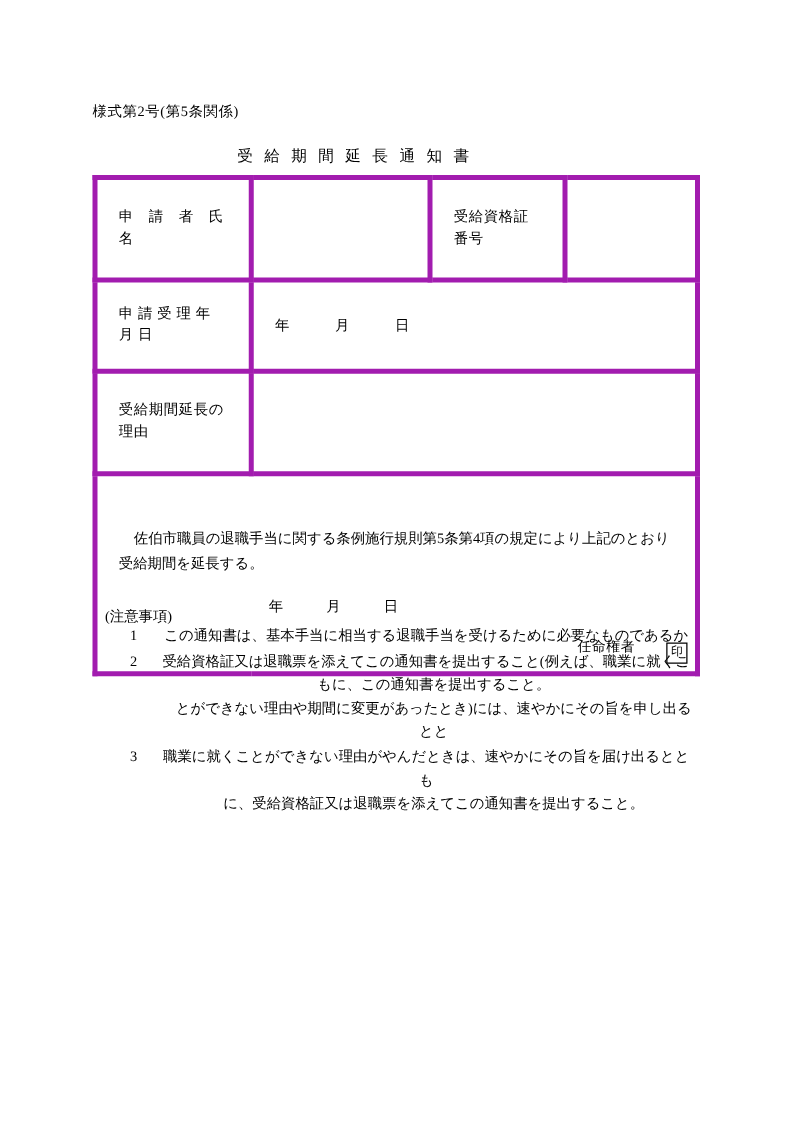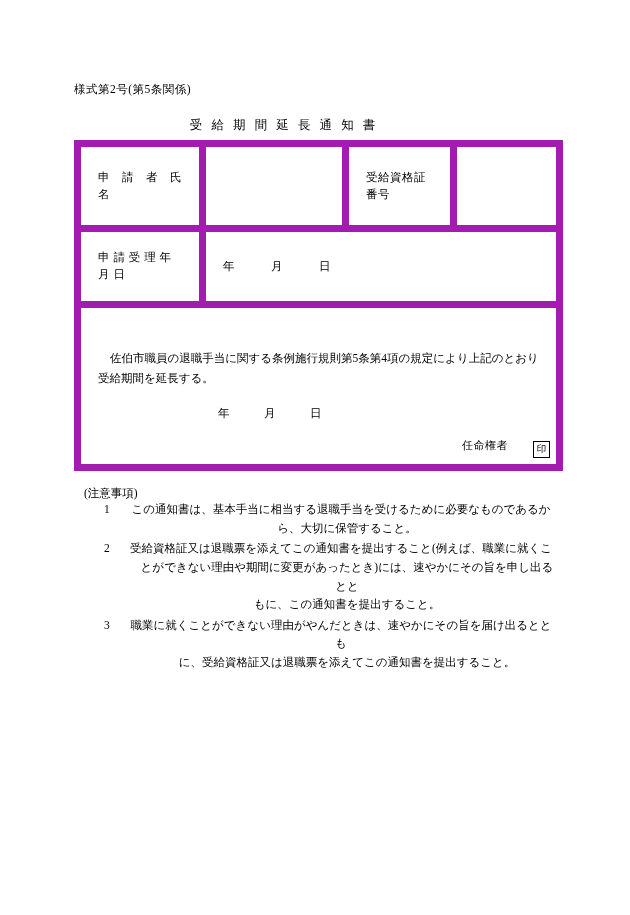--- a/index.html
+++ b/index.html
@@ -39,21 +39,21 @@
   }
   table.main {
     position: absolute;
     left: 74px;
     top: 140px;
     width: 482px;
     border-collapse: collapse;
     table-layout: fixed;
   }
   table.main td {
-    border: 7px solid #a21caf;
+    border: 4px solid #a21caf;
     font-size: 11.5px;
     vertical-align: middle;
     padding: 17px;
   }
   .lbl {
     padding: 6px 8px;
     letter-spacing: 0.5px;
     line-height: 1.5;
   }
   .cell-blank {
@@ -155,47 +155,50 @@
       <tr class="row-h1">
         <td class="lbl">申　請　者　氏　名</td>
         <td class="cell-blank"></td>
         <td class="lbl">受給資格証番号</td>
         <td class="cell-blank"></td>
       </tr>
       <tr class="row-h2">
         <td class="lbl">申 請 受 理 年 月 日</td>
         <td class="date-line" colspan="3">年　　　月　　　日</td>
       </tr>
+      <tr class="row-h3">
+        <td class="lbl">受給期間延長の理由</td>
+        <td class="cell-blank" colspan="3"></td>
+      </tr>
       <tr>
         <td class="statement" colspan="4">
           <div class="p1">佐伯市職員の退職手当に関する条例施行規則第5条第4項の規定により上記のとおり受給期間を延長する。</div>
           <div class="date2">年　　　月　　　日</div>
           <div class="appointer">任命権者</div>
           <div class="seal">印</div>
         </td>
       </tr>
     </tbody>
   </table>
 
   <div class="notes-head">(注意事項)</div>
 
   <div class="notes">
     <div class="note">
       <div class="num">1</div>
       <div class="txt">
         <span>この通知書は、基本手当に相当する退職手当を受けるために必要なものであるか</span>
-        <span class="cont">ら、大切に保管すること。</span>
       </div>
     </div>
     <div class="note">
       <div class="num">2</div>
       <div class="txt">
         <span>受給資格証又は退職票を添えてこの通知書を提出すること(例えば、職業に就くこ</span>
+        <span class="cont">もに、この通知書を提出すること。</span>
         <span class="cont">とができない理由や期間に変更があったとき)には、速やかにその旨を申し出るとと</span>
-        <span class="cont">もに、この通知書を提出すること。</span>
       </div>
     </div>
     <div class="note">
       <div class="num">3</div>
       <div class="txt">
         <span>職業に就くことができない理由がやんだときは、速やかにその旨を届け出るととも</span>
         <span class="cont">に、受給資格証又は退職票を添えてこの通知書を提出すること。</span>
       </div>
     </div>
   </div>

